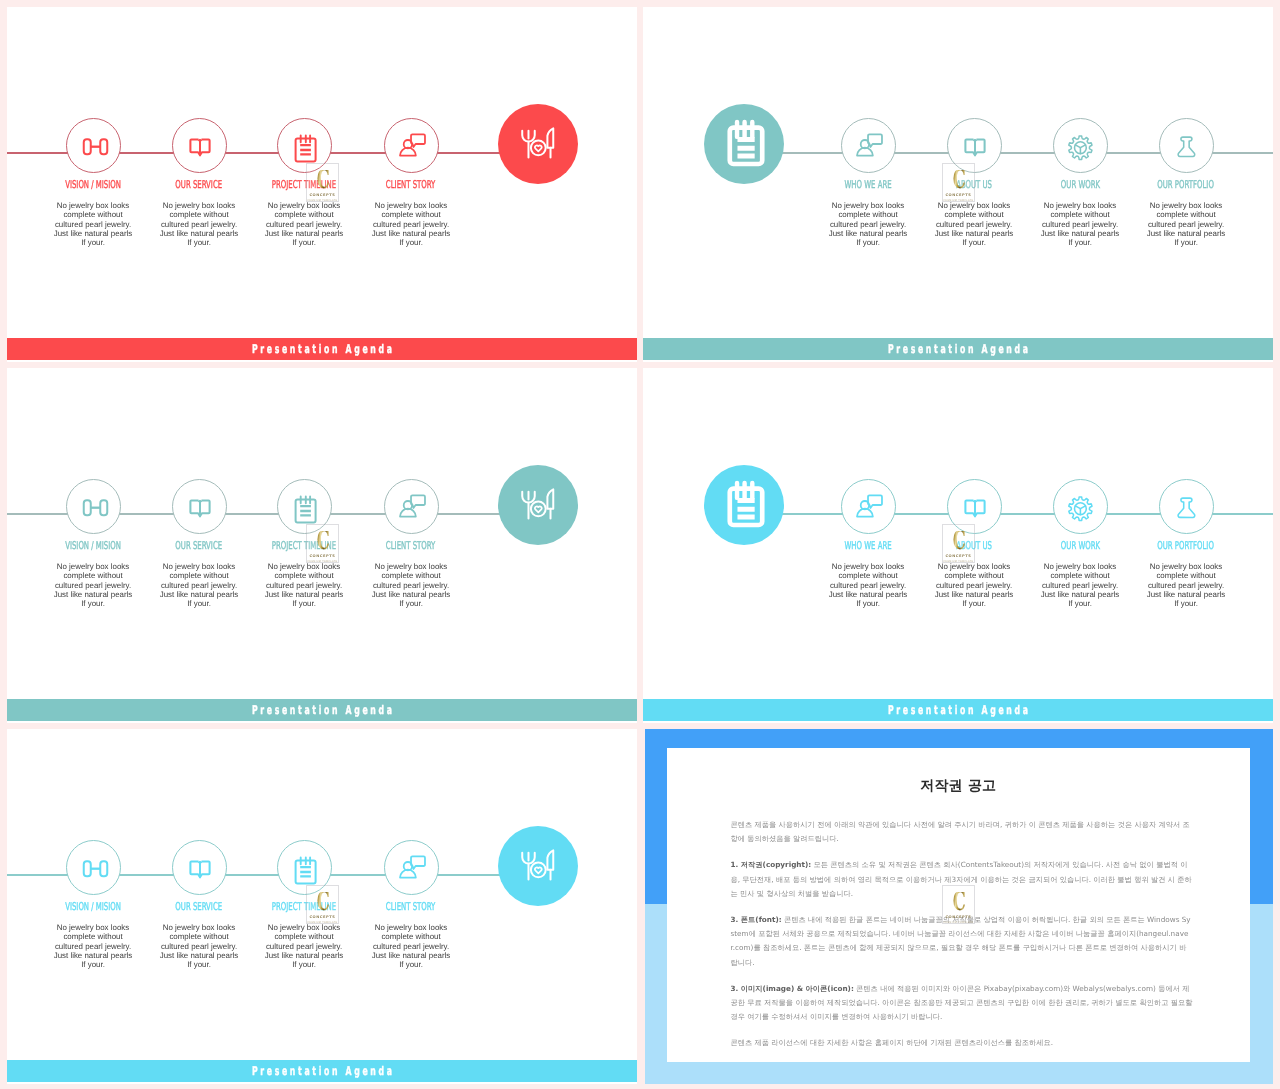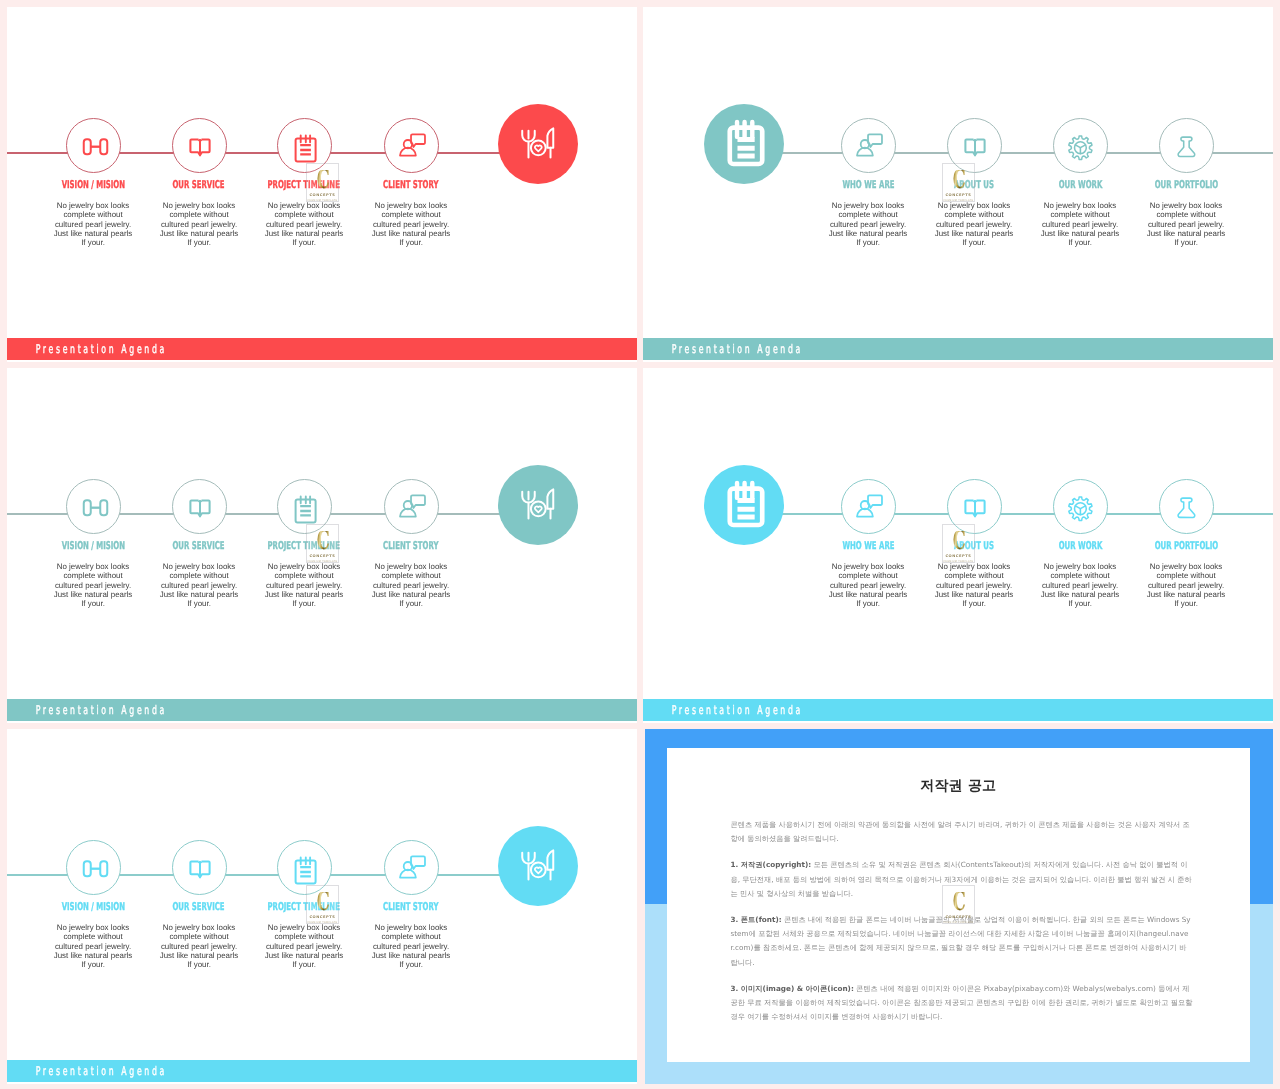--- a/index.html
+++ b/index.html
@@ -19,31 +19,31 @@
   
   .node{position:absolute;top:111px;width:55px;height:55px;border-radius:50%;
         background:#fff;box-sizing:border-box;}
   .node svg{position:absolute;left:0;top:0;}
 
   .bignode{position:absolute;top:97px;width:80px;height:80px;border-radius:50%;}
   .bignode svg{position:absolute;left:0;top:0;}
 
   .ntitle{position:absolute;top:173px;width:170px;text-align:center;
           font-family:"DejaVu Sans Condensed","DejaVu Sans",sans-serif;
-          font-weight:bold;font-size:10.8px;letter-spacing:0px;line-height:10px;
+          font-weight:normal;font-size:10.8px;letter-spacing:0px;line-height:10px;
           white-space:nowrap;}
   .ntitle i{font-style:normal;display:inline-block;transform:scaleX(0.715);
             -webkit-text-stroke:0.32px currentColor;}
   .nbody{position:absolute;top:194px;width:82px;text-align:center;
          font-family:"Liberation Sans",sans-serif;
          font-size:7.9px;line-height:9.35px;color:#3c3c3c;}
 
   .footer{position:absolute;left:0px;top:331px;width:630px;height:22px;}
   .footer span{position:absolute;left:0;right:0;top:50%;transform:translateY(-50%);
-               text-align:left;color:#fff;font-weight:normal;font-size:12px;
+               text-align:center;color:#fff;font-weight:bold;font-size:12px;
                line-height:13px;
                font-family:"DejaVu Sans Condensed","DejaVu Sans",sans-serif;}
   .footer span i{font-style:normal;display:inline-block;transform:scaleX(0.72);
                  letter-spacing:3.68px;padding-left:3.68px;
                  -webkit-text-stroke:0.35px #fff;}
 
   
   .wm{position:absolute;width:33px;height:39px;border:0.8px solid rgba(150,150,160,.34);
       box-sizing:border-box;background:rgba(255,255,255,0.10);
       display:flex;flex-direction:column;align-items:center;justify-content:flex-start;
@@ -461,24 +461,25 @@
     <div class="wmt1">CONCEPTS</div>
     <div class="wmt2">PREMIUM TEMPLATE</div>
   </div>
     </div>
     <div class="cslide">
       <div class="cs-top"></div>
  <div class="cs-bot"></div>
  <div class="cs-paper">
    <div class="cs-h1">저작권 공고</div>
    <div class="cs-body">
-          <div class="cs-p">콘텐츠 제품을 사용하시기 전에 아래의 약관에 동의함을 사전에 알려 주시기 바라며, 귀하가 이 콘텐츠 제품을 사용하는 것은 사용자 계약서 조항에 동의하셨음을 알려드립니다.</div>
+          <div class="cs-p">콘텐츠 제품을 사용하시기 전에 아래의 약관에 있습니다 사전에 알려 주시기 바라며, 귀하가 이 콘텐츠 제품을 사용하는 것은 사용자 계약서 조항에 동의하셨음을 알려드립니다.</div>
           <div class="cs-p gap"><b>1. 저작권(copyright):</b> 모든 콘텐츠의 소유 및 저작권은 콘텐츠 회사(ContentsTakeout)의 저작자에게 있습니다. 사전 승낙 없이 불법적 이용, 무단전재, 배포 등의 방법에 의하여 영리 목적으로 이용하거나 제3자에게 이용하는 것은 금지되어 있습니다. 이러한 불법 행위 발견 시 준하는 민사 및 형사상의 처벌을 받습니다.</div>
           <div class="cs-p gap"><b>3. 폰트(font):</b> 콘텐츠 내에 적용된 한글 폰트는 네이버 나눔글꼴의 저작물로 상업적 이용이 허락됩니다. 한글 외의 모든 폰트는 Windows System에 포함된 서체와 공용으로 제작되었습니다. 네이버 나눔글꼴 라이선스에 대한 자세한 사항은 네이버 나눔글꼴 홈페이지(hangeul.naver.com)를 참조하세요. 폰트는 콘텐츠에 함께 제공되지 않으므로, 필요할 경우 해당 폰트를 구입하시거나 다른 폰트로 변경하여 사용하시기 바랍니다.</div>
           <div class="cs-p gap"><b>3. 이미지(image) &amp; 아이콘(icon):</b> 콘텐츠 내에 적용된 이미지와 아이콘은 Pixabay(pixabay.com)와 Webalys(webalys.com) 등에서 제공한 무료 저작물을 이용하여 제작되었습니다. 아이콘은 참조용만 제공되고 콘텐츠의 구입한 이에 한한 권리로, 귀하가 별도로 확인하고 필요할 경우 여기를 수정하셔서 이미지를 변경하여 사용하시기 바랍니다.</div>
+          <div class="cs-p gap">콘텐츠 제품 라이선스에 대한 자세한 사항은 홈페이지 하단에 기재된 콘텐츠라이선스를 참조하세요.</div>
         </div>
       </div>
       <div class="wm" style="position: absolute; left: 299px; top: 156px;">
     <div class="wmc">C</div>
     <div class="wmt1">CONCEPTS</div>
     <div class="wmt2">PREMIUM TEMPLATE</div>
   </div>
     </div>
   </div>
 

